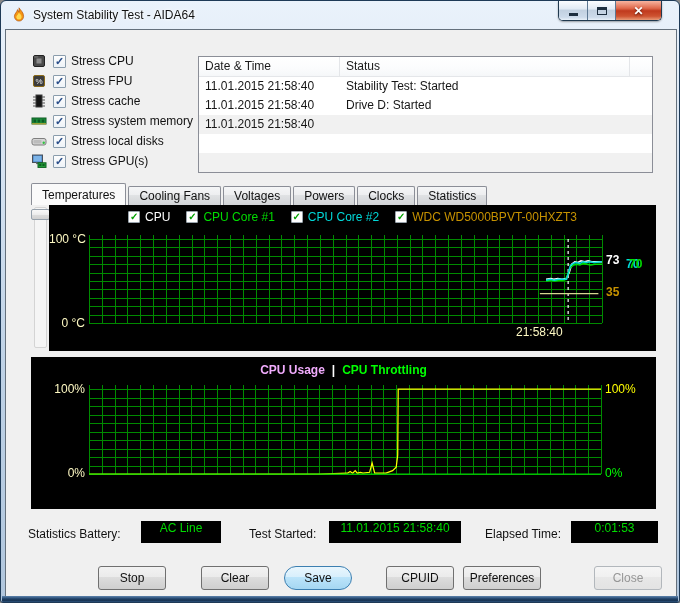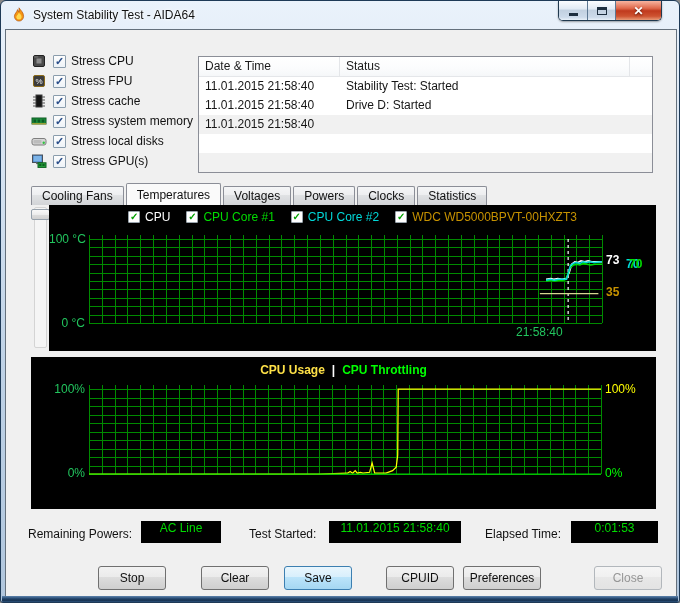--- a/index.html
+++ b/index.html
@@ -59,39 +59,39 @@
   .vthumb{position:absolute;left:-4px;top:1px;width:19px;height:11px;border:1px solid #95a0ab;border-radius:2px;
     background:linear-gradient(180deg,#f8f8f8,#ececec 50%,#dddddd 51%,#d0d0d0);}
   
   .temp-panel{position:absolute;left:48px;top:204px;width:607px;height:146px;background:#000;}
   .usage-panel{position:absolute;left:30px;top:356px;width:625px;height:152px;background:#000;}
   .chart-legend{position:absolute;left:0;right:0;top:5px;display:flex;justify-content:center;gap:16px;}
   .leg-item{display:flex;align-items:center;gap:5px;}
   .leg-check{width:12px;height:12px;background:#fff;border:1px solid #9aa4ad;border-radius:1px;
     display:flex;align-items:center;justify-content:center;font-size:10px;font-weight:bold;color:#00a000;line-height:1;}
   .leg-label{font-size:12px;white-space:nowrap;}
-  .axis-label{position:absolute;font-size:12px;color:#22c55e;white-space:nowrap;} .ra{text-align:right;}
+  .axis-label{position:absolute;font-size:12px;color:#fef9c3;white-space:nowrap;} .ra{text-align:right;}
   .temp-axis{left:0;width:36px;text-align:right;}
   .val-label{position:absolute;font-size:12px;font-weight:bold;white-space:nowrap;}
   .usage-title{position:absolute;left:0;right:0;top:6px;display:flex;justify-content:center;gap:7px;}
   .usage-title span{font-size:12px;font-weight:bold;white-space:nowrap;}
   svg.chart{position:absolute;overflow:visible;}
   
   .status-label{position:absolute;top:526px;font-size:12px;color:#111;white-space:nowrap;}
   .status-box{position:absolute;top:520px;height:22px;background:#000;display:flex;
     justify-content:center;}
   .status-box span{color:#00dc00;font-size:12px;white-space:nowrap;}
   
   .btn{position:absolute;top:565px;height:24px;display:flex;align-items:center;justify-content:center;
     font-size:12px;color:#101010;border:1px solid #707070;border-radius:3px;
     background:linear-gradient(180deg,#f2f2f2,#ebebeb 45%,#dddddd 46%,#cfcfcf);}
   .btn.disabled{border-color:#b2b7bc;color:#969696;
     background:linear-gradient(180deg,#f5f5f5,#f0f0f0 45%,#e8e8e8 46%,#e3e3e3);}
   .btn.default{border-color:#3c7fb1;
-    background:linear-gradient(180deg,#e9f6fd,#d8effc 45%,#bce4fa 46%,#a5d7f2);}
+    background:linear-gradient(180deg,#e9f6fd,#d8effc 45%,#bce4fa 46%,#a5d7f2);border-radius:12px;}
 </style>
 </head>
 <body>
 
 <div class="window">
 
   <div class="titlebar">
     <svg class="flame" viewBox="0 0 16 16">
       <path d="M8 0.8 C9.6 3.4 12.6 5.2 12.6 9.3 A4.6 4.8 0 0 1 3.4 9.3 C3.4 6.6 6.1 5.1 6.5 2.6 C7.1 3.8 7.7 4.4 8 5.1 Z" fill="#f59414" stroke="#a84b0c" stroke-width="0.6"></path>
       <path d="M8 5.8 C9 7.1 10.7 7.9 10.6 10.2 A2.7 2.9 0 0 1 5.3 10.2 C5.3 8.5 7 7.7 7.3 6.4 Z" fill="#ffd94f"></path>
@@ -204,22 +204,22 @@
           <div class="log-cell c2"></div>
         </div>
         <div class="log-row alt">
           <div class="log-cell c1"></div>
           <div class="log-cell c2"></div>
         </div>
       </div>
   </div>
 
   <div class="tabstrip" id="tabStrip">
+      <div class="tab active">Temperatures</div>
       <div class="tab">Cooling Fans</div>
-      <div class="tab active">Temperatures</div>
       <div class="tab">Voltages</div>
       <div class="tab">Powers</div>
       <div class="tab">Clocks</div>
       <div class="tab">Statistics</div>
     </div>
 
   <div class="vslider">
     <div class="vthumb"></div>
   </div>
 
@@ -348,21 +348,21 @@
         <div class="val-label" style="color: rgb(255, 255, 255); left: 557px; top: 48px;">73</div>
         <div class="val-label" style="color: rgb(0, 216, 216); left: 577px; top: 52px;">70</div>
         <div class="val-label" style="color: rgb(0, 220, 0); left: 580px; top: 52px;">70</div>
         <div class="val-label" style="color: rgb(198, 146, 0); left: 557px; top: 80px;">35</div>
       </div>
     <div class="axis-label" style="left:467px;top:120px;">21:58:40</div>
   </div>
 
   <div class="usage-panel">
     <div class="usage-title" id="usageTitle">
-        <span style="color: #fde047;">CPU Usage</span>
+        <span style="color: #f0abfc;">CPU Usage</span>
         <span style="color: rgb(255, 255, 255);">|</span>
         <span style="color: rgb(0, 255, 0);">CPU Throttling</span>
       </div>
     <div class="axis-label ra" style="left:18px;top:25px;width:36px;">100%</div>
     <div class="axis-label ra" style="left:18px;top:109px;width:36px;">0%</div>
     <svg id="usageChart" class="chart" style="left:58px;top:32px;" width="512" height="85">
         <line x1="0.5" y1="0" x2="0.5" y2="85" stroke="#008a00" stroke-width="1" shape-rendering="crispEdges"></line>
         <line x1="0.5" y1="-4" x2="0.5" y2="0" stroke="#008a00" stroke-width="1" shape-rendering="crispEdges"></line>
         <line x1="13.5" y1="0" x2="13.5" y2="85" stroke="#008a00" stroke-width="1" shape-rendering="crispEdges"></line>
         <line x1="13.5" y1="-4" x2="13.5" y2="0" stroke="#008a00" stroke-width="1" shape-rendering="crispEdges"></line>
@@ -457,21 +457,21 @@
         <line x1="0" y1="85.5" x2="512" y2="85.5" stroke="#008a00" stroke-width="1" shape-rendering="crispEdges"></line>
         <polyline points="0.0,85.0 230.4,85.0 258.6,84.2 261.1,82.5 263.7,84.2 266.2,81.6 268.3,84.2 271.4,83.3 273.9,84.2 280.6,83.3 283.1,74.0 285.7,84.2 289.3,84.2 297.0,84.2 303.6,81.6 307.2,78.2 308.7,66.3 309.2,0.0 512.0,0.0" fill="none" stroke="#ffff00" stroke-width="1.25"></polyline>
         <polyline points="0.0,85.0 512.0,85.0" fill="none" stroke="#00d000" stroke-width="1.25"></polyline>
       </svg>
     <div id="usageRightLabels">
         <div class="axis-label" style="color: rgb(255, 255, 0); left: 574px; top: 25px;">100%</div>
         <div class="axis-label" style="color: rgb(0, 255, 0); left: 574px; top: 109px;">0%</div>
       </div>
   </div>
 
-  <div class="status-label" style="left:27px;">Remaining Powers:</div>
+  <div class="status-label" style="left:27px;">Statistics Battery:</div>
   <div class="status-box" style="left:140px;width:80px;">
     <span>AC Line</span>
   </div>
   <div class="status-label" style="left:248px;">Test Started:</div>
   <div class="status-box" style="left:328px;width:132px;">
     <span>11.01.2015 21:58:40</span>
   </div>
   <div class="status-label" style="left:484px;">Elapsed Time:</div>
   <div class="status-box" style="left:570px;width:87px;">
     <span>0:01:53</span>

